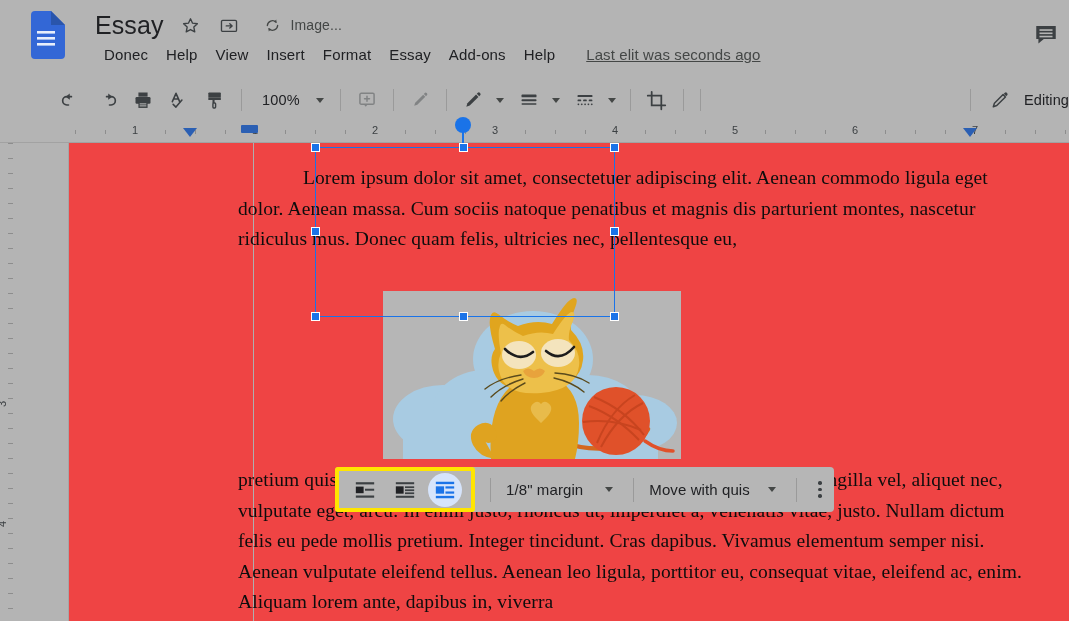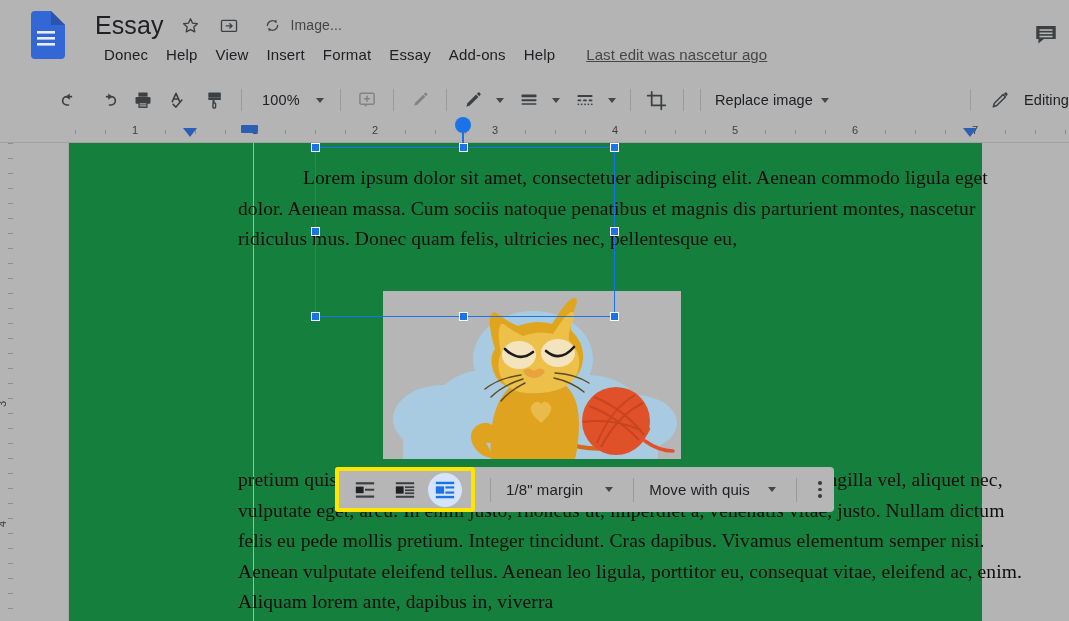--- a/index.html
+++ b/index.html
@@ -54,21 +54,21 @@
   .indent-rect { position:absolute; top:4px; width:17px;height:8px;background:#2b5fb3;border-radius:1px; }
   .ruler-bottomline { position:absolute; left:0; bottom:0; width:1069px; height:1px; background:#a2a2a2; }
 
   
   .vruler { position:absolute; left:0; top:143px; width:20px; height:478px; background:#b4b4b4; }
   .vr-tick { position:absolute; left:8px; width:5px; height:1px; background:#8d8d8d; }
   .vr-num { position:absolute; left:2px; font-size:11px; color:#3c4043; transform:rotate(-90deg) translateX(-50%); transform-origin: left center; }
 
   
   .doc-area { position:absolute; left:20px; top:143px; width:1049px; height:478px; overflow:hidden; }
-  .page { position:absolute; left:48px; top:0; width:914px; height:478px; background:#15803d; }
+  .page { position:absolute; left:48px; top:0; width:1001px; height:478px; background:#ef4444; }
   .page-left-edge { position:absolute; left:0; top:0; width:1px; height:478px; background:#a6a6a6; }
   .margin-line { position:absolute; left:185px; top:0; width:1px; height:478px; background:#aeaeae; }
 
   .doc-text { position:absolute; left:170px; top:20px; width:790px;
     font-family:"Liberation Serif", serif;
     font-size:19.5px; line-height:30.5px; color:#0d0d0d; letter-spacing:.1px;}
   .para1 { text-indent: 65px; }
   .para2 { position:absolute; left:170px; top:322px; width:790px;
     font-family:"Liberation Serif", serif;
     font-size:19.5px; line-height:30.5px; color:#0d0d0d; letter-spacing:.1px;}
@@ -141,21 +141,21 @@
 
     <div class="menu-row">
       <div class="menu-item">Donec</div>
       <div class="menu-item">Help</div>
       <div class="menu-item">View</div>
       <div class="menu-item">Insert</div>
       <div class="menu-item">Format</div>
       <div class="menu-item">Essay</div>
       <div class="menu-item">Add-ons</div>
       <div class="menu-item">Help</div>
-      <div class="last-edit">Last edit was nascetur ago</div>
+      <div class="last-edit">Last elit was seconds ago</div>
     </div>
 
     <div class="comment-btn">
       <svg width="26" height="26" viewBox="0 0 24 24">
         <path d="M3 4.5 h18 v12 h-11 l-5 4.2 v-4.2 h-2 z" fill="#3c4043"></path>
         <rect x="6" y="7.6" width="12" height="1.5" fill="#b4b4b4"></rect>
         <rect x="6" y="10.6" width="12" height="1.5" fill="#b4b4b4"></rect>
         <rect x="6" y="13.6" width="12" height="1.5" fill="#b4b4b4"></rect>
       </svg>
     </div>
@@ -269,24 +269,20 @@
         <path d="M6.5 2 v15.5 h15.5" fill="none" stroke="#3c4043" stroke-width="2" stroke-linecap="round"></path>
         <path d="M2 6.5 h15.5 v15.5" fill="none" stroke="#3c4043" stroke-width="2" stroke-linecap="round"></path>
       </svg>
     </div>
 
     <div class="tb-sep"></div>
 
 
     <div class="tb-sep"></div>
 
-    <div class="pop-dd">
-      <span class="tb-text" style="padding:0">Replace image</span>
-      <span class="caret" style="margin-left:8px"></span>
-    </div>
 
     <div class="editing-wrap">
       <div class="tb-rightsep"></div>
       <div class="tb-btn" style="margin:0">
         <svg width="20" height="20" viewBox="0 0 24 24">
           <path d="M4 20 l1.3 -4.1 L15.7 5.5 l2.8 2.8 -10.4 10.4z" fill="none" stroke="#3c4043" stroke-width="1.8" stroke-linejoin="round"></path>
           <path d="M16.6 4.6 l1.2 -1.2 a1.7 1.7 0 0 1 2.4 0 l.4 .4 a1.7 1.7 0 0 1 0 2.4 l-1.2 1.2z" fill="#3c4043"></path>
         </svg>
       </div>
       <span class="editing-label">Editing</span>

